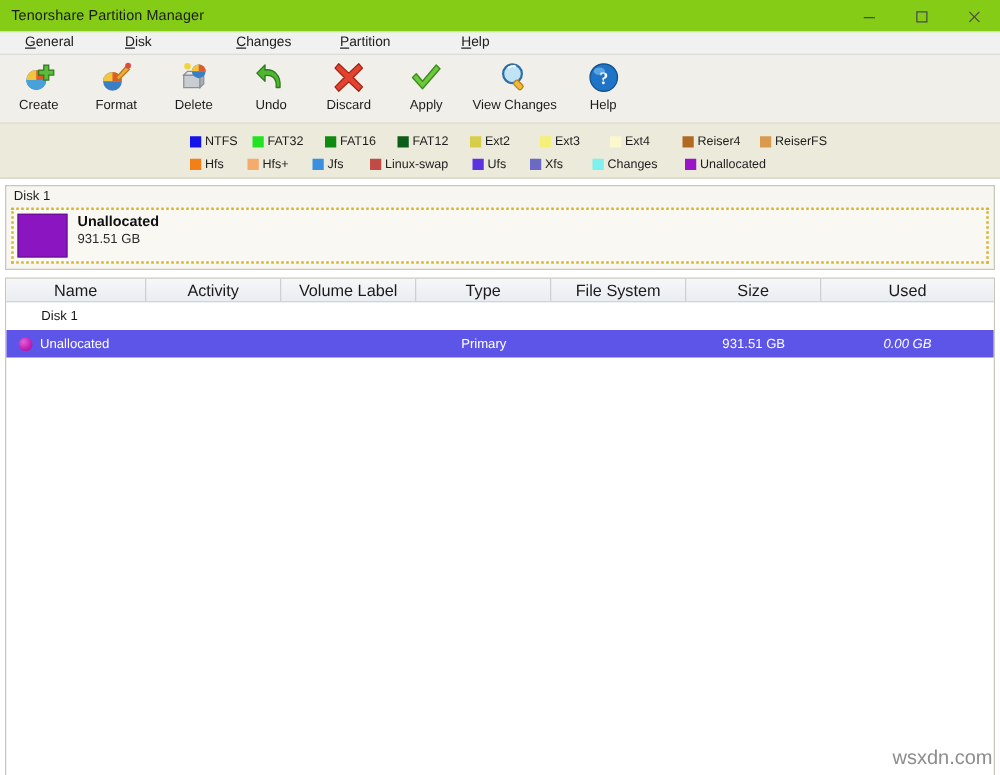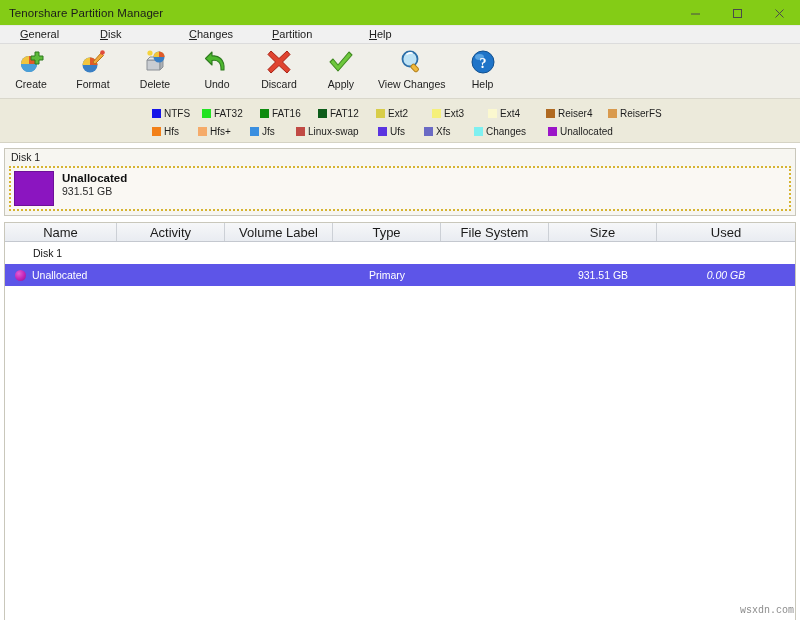--- a/index.html
+++ b/index.html
@@ -131,21 +131,21 @@
   .cell.c-center { justify-content:center; }
   .row-ico {
     width:11px; height:11px; border-radius:50%;
     background:radial-gradient(circle at 35% 32%, #e35fd6 0%, #c223b6 55%, #8a1a8e 100%);
     margin:0 6px 0 10px; flex:0 0 auto;
   }
   .group-label { padding-left:28px; }
 
   .watermark {
     position:absolute; right:6px; bottom:4px;
-    font-size:10px; color:#8d8d8d;font-family:Liberation Mono, monospace;
+    font-size:16px; color:#8d8d8d;
   }
 </style>
 </head>
 <body>
 
 <div class="titlebar">
   <div class="title-text">Tenorshare Partition Manager</div>
   <div class="win-controls">
     <div class="win-btn">
       <svg width="11" height="11" viewBox="0 0 11 11">

